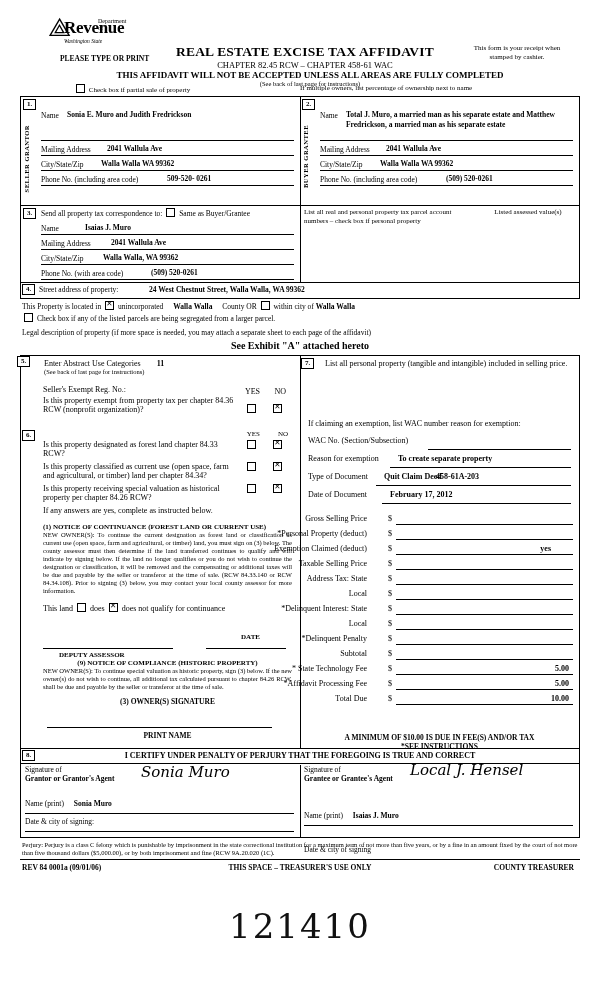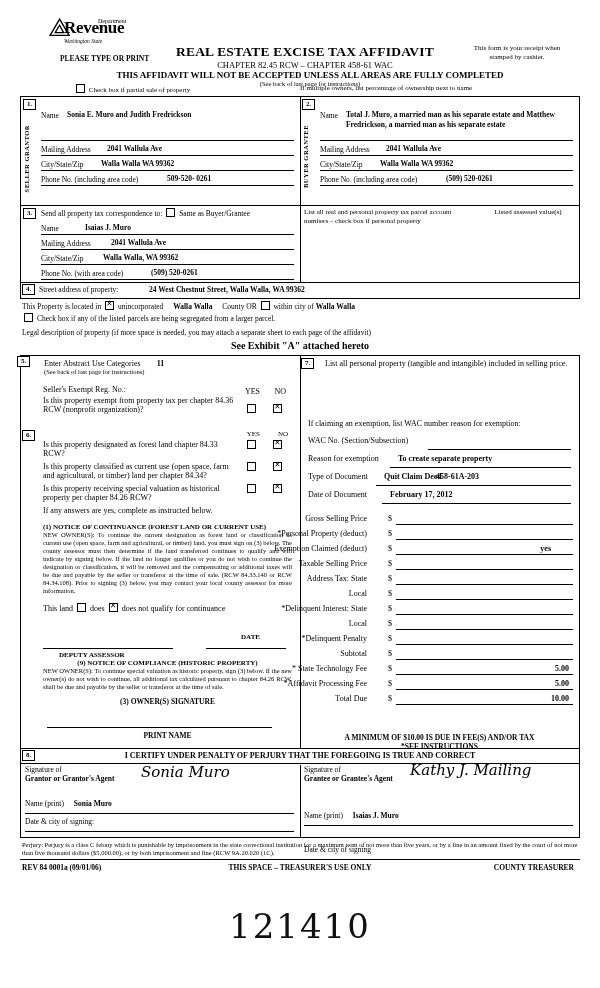--- a/index.html
+++ b/index.html
@@ -415,21 +415,21 @@
       </div>
       <div class="sigline" style="margin-top:4px;position:relative;">
         <span>Date &amp; city of signing:</span>
         <span style="position:absolute;left:4px;right:6px;bottom:-1px;border-bottom:1px solid #000;"></span>
       </div>
     </div>
     <div class="sigbox sig-r">
       <div class="sigline" style="height:18px;">
         <div>Signature of</div>
         <div class="bold">Grantee or Grantee's Agent</div>
-        <div class="script" style="position:absolute;left:110px;top:-4px;">Kathy J. Mailing</div>
+        <div class="script" style="position:absolute;left:110px;top:-4px;">Local J. Hensel</div>
       </div>
       <div class="sigline" style="margin-top:28px;position:relative;">
         <span>Name (print)</span>
         <span class="bold" style="padding-left:8px;">Isaias J. Muro</span>
         <span style="position:absolute;left:4px;right:6px;bottom:-1px;border-bottom:1px solid #000;"></span>
       </div>
       <div class="sigline" style="margin-top:20px;position:relative;">
         <span>Date &amp; city of signing</span>
         <span style="position:absolute;left:4px;right:6px;bottom:-1px;border-bottom:1px solid #000;"></span>
       </div>

